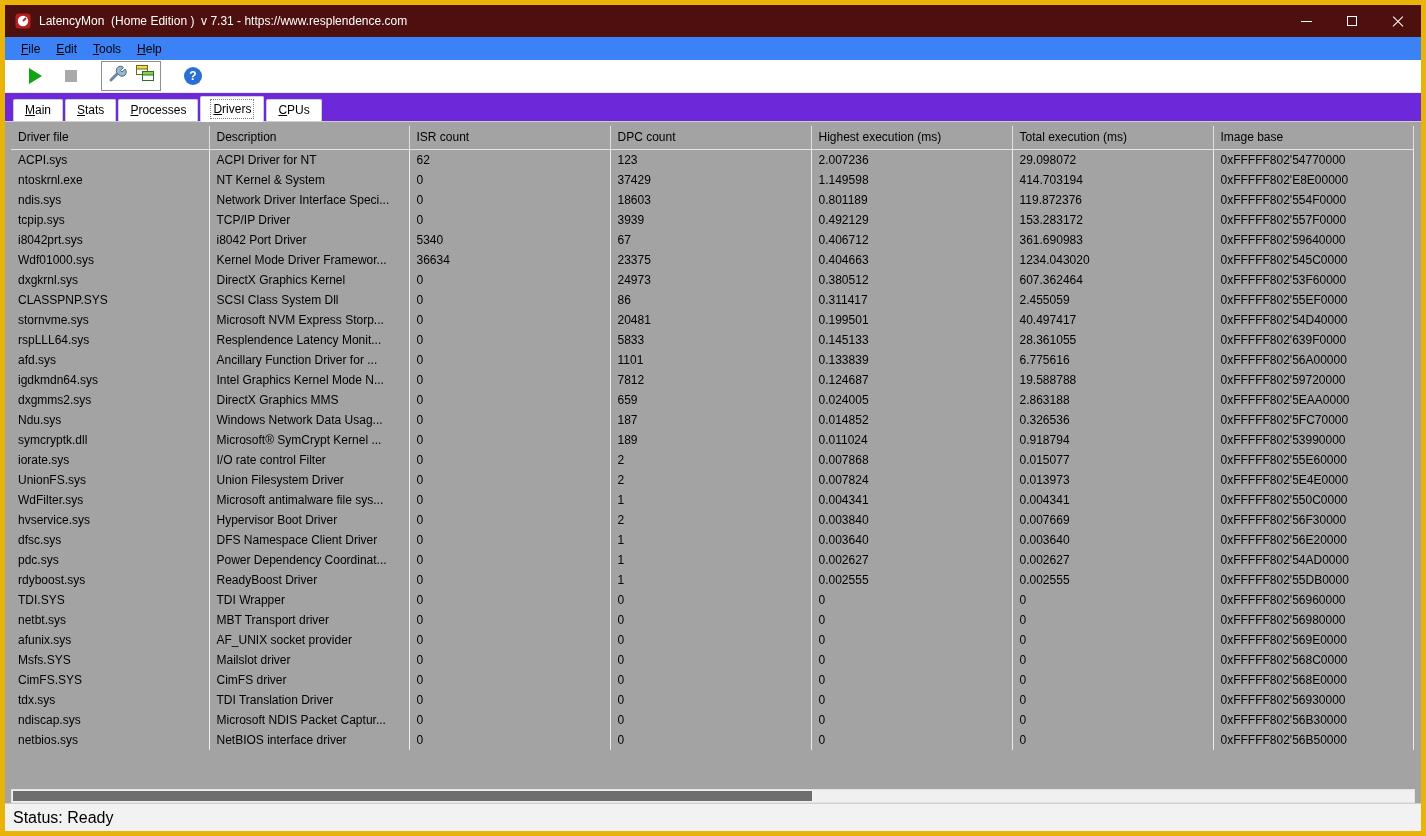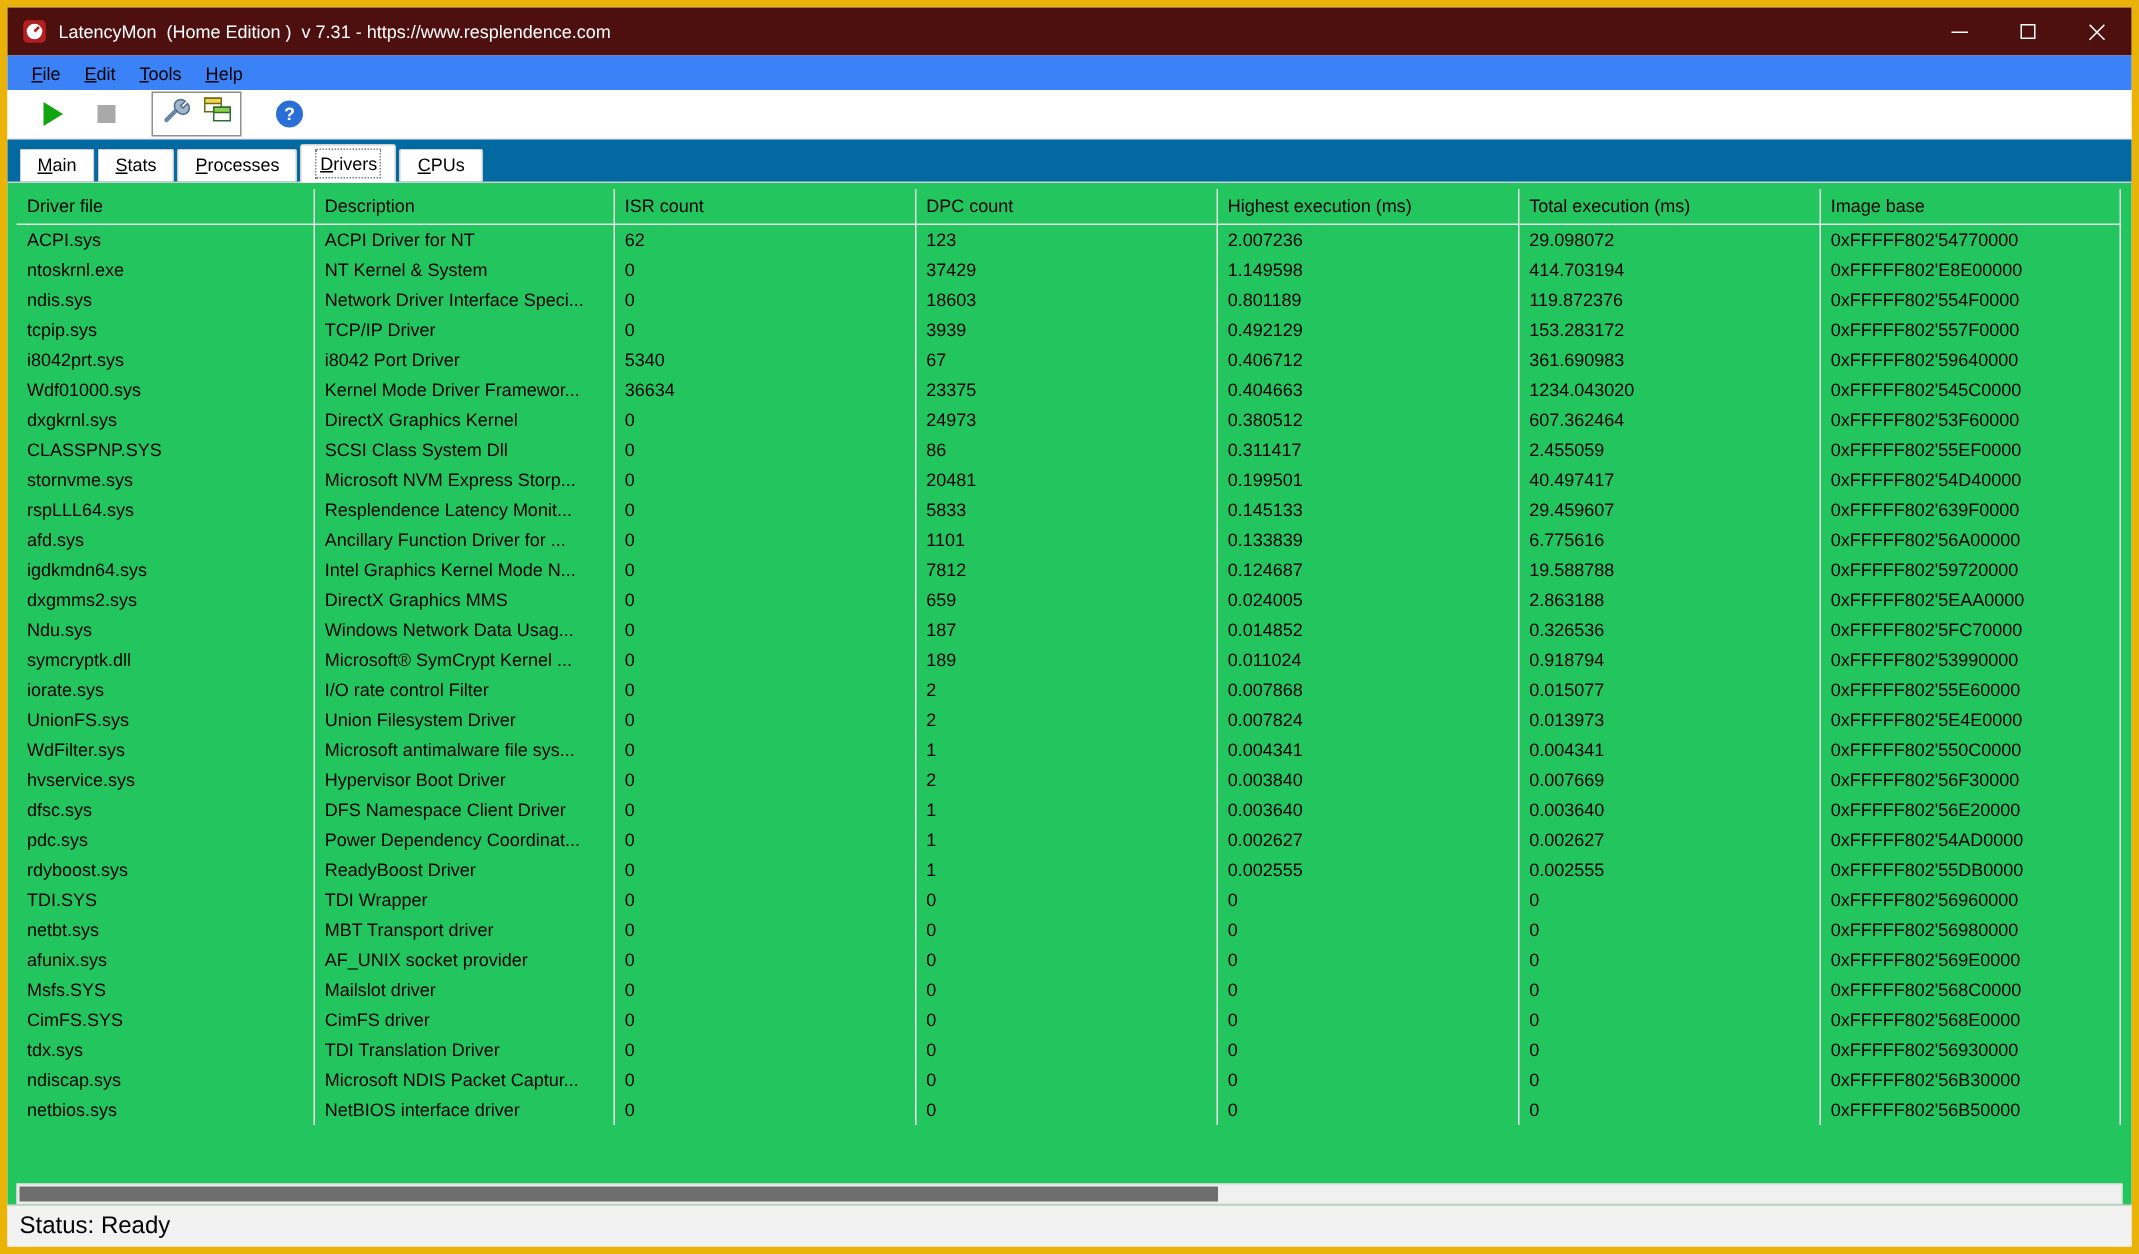--- a/index.html
+++ b/index.html
@@ -38,30 +38,30 @@
   .play-icon { width: 0; height: 0; border-left: 13px solid var(--play, #10a510);
     border-top: 8px solid transparent; border-bottom: 8px solid transparent; }
   .stop-icon { width: 12px; height: 12px; background: var(--stop_disabled, #a9a9a9); }
   .tb-group { display: flex; border: 1px solid #8f8f8f; padding: 1px; margin-right: 18px; }
   .help-circle { width: 18px; height: 18px; border-radius: 50%; background: var(--help, #2a6fd6);
     display: flex; align-items: center; justify-content: center; }
   .help-circle span { color: #fff; font-size: 12px; font-weight: bold; line-height: 1; }
 
   
   .tabstrip { height: 29px; flex: 0 0 29px; display: flex; align-items: flex-end;
-    padding: 0 0 0 8px; border-bottom: 1px solid #cfcfcf; background: #0369a1; }
+    padding: 0 0 0 8px; border-bottom: 1px solid #cfcfcf; background: #6d28d9; }
   .tab { border: 1px solid #cfcfcf; border-bottom: none; border-radius: 2px 2px 0 0;
     background: #fff; padding: 3px 11px 4px; font-size: 12px; color: #000; margin-right: 2px; }
   .tab.selected { padding: 5px 12px 6px; margin-bottom: -1px; z-index: 2; position: relative; margin-top: 17px; }
   .tab-label { display: inline-block; }
   .tab-label::first-letter { text-decoration: underline; }
   .tab.selected .tab-label { outline: 1px dotted #808080; outline-offset: 2px; }
 
   
-  .content { flex: 1 1 auto; position: relative; background: #22c55e; padding-top: 4px; overflow: hidden; }
+  .content { flex: 1 1 auto; position: relative; background: #a3a3a3; padding-top: 4px; overflow: hidden; }
   .table-wrap { margin: 0 6px; }
   table { border-collapse: collapse; table-layout: fixed; width: 1402px; }
   th, td { font-size: 12px; font-weight: normal; text-align: left; padding: 0 4px 0 7px;
     white-space: nowrap; overflow: hidden; color: #000; }
   th { height: 23px; line-height: 23px; border-right: 1px solid #e0e0e0; border-bottom: 1px solid #e6e6e6; }
   td { height: 20px; line-height: 20px; border-right: 1px solid #ededed; }
 
   
   .hscroll { position: absolute; left: 6px; right: 6px; bottom: 0; height: 14px;
     background: #f0f0f0; border: 1px solid #e3e3e3; }
@@ -251,21 +251,21 @@
               <td>0.199501</td>
               <td>40.497417</td>
               <td>0xFFFFF802'54D40000</td>
             </tr>
             <tr>
               <td>rspLLL64.sys</td>
               <td>Resplendence Latency Monit...</td>
               <td>0</td>
               <td>5833</td>
               <td>0.145133</td>
-              <td>29.459607</td>
+              <td>28.361055</td>
               <td>0xFFFFF802'639F0000</td>
             </tr>
             <tr>
               <td>afd.sys</td>
               <td>Ancillary Function Driver for ...</td>
               <td>0</td>
               <td>1101</td>
               <td>0.133839</td>
               <td>6.775616</td>
               <td>0xFFFFF802'56A00000</td>

